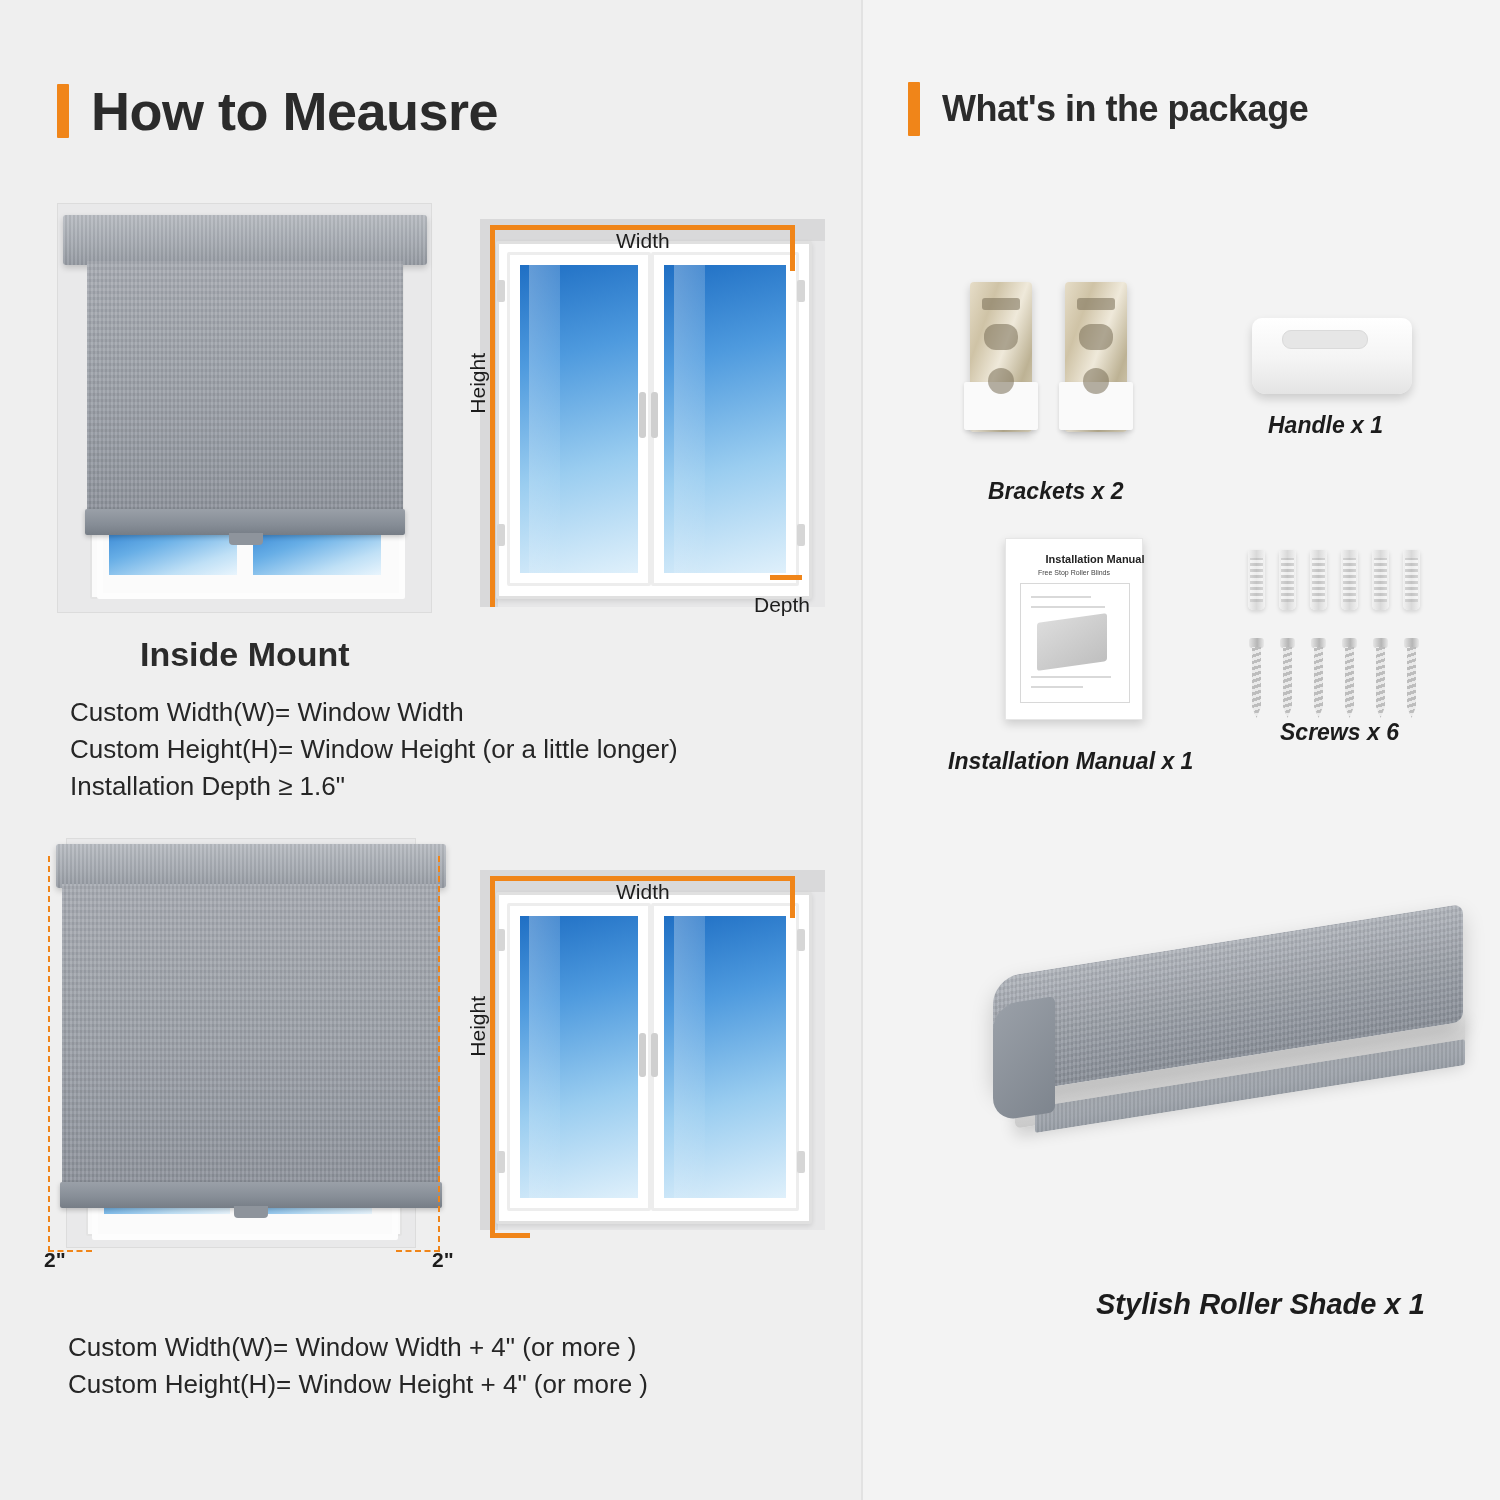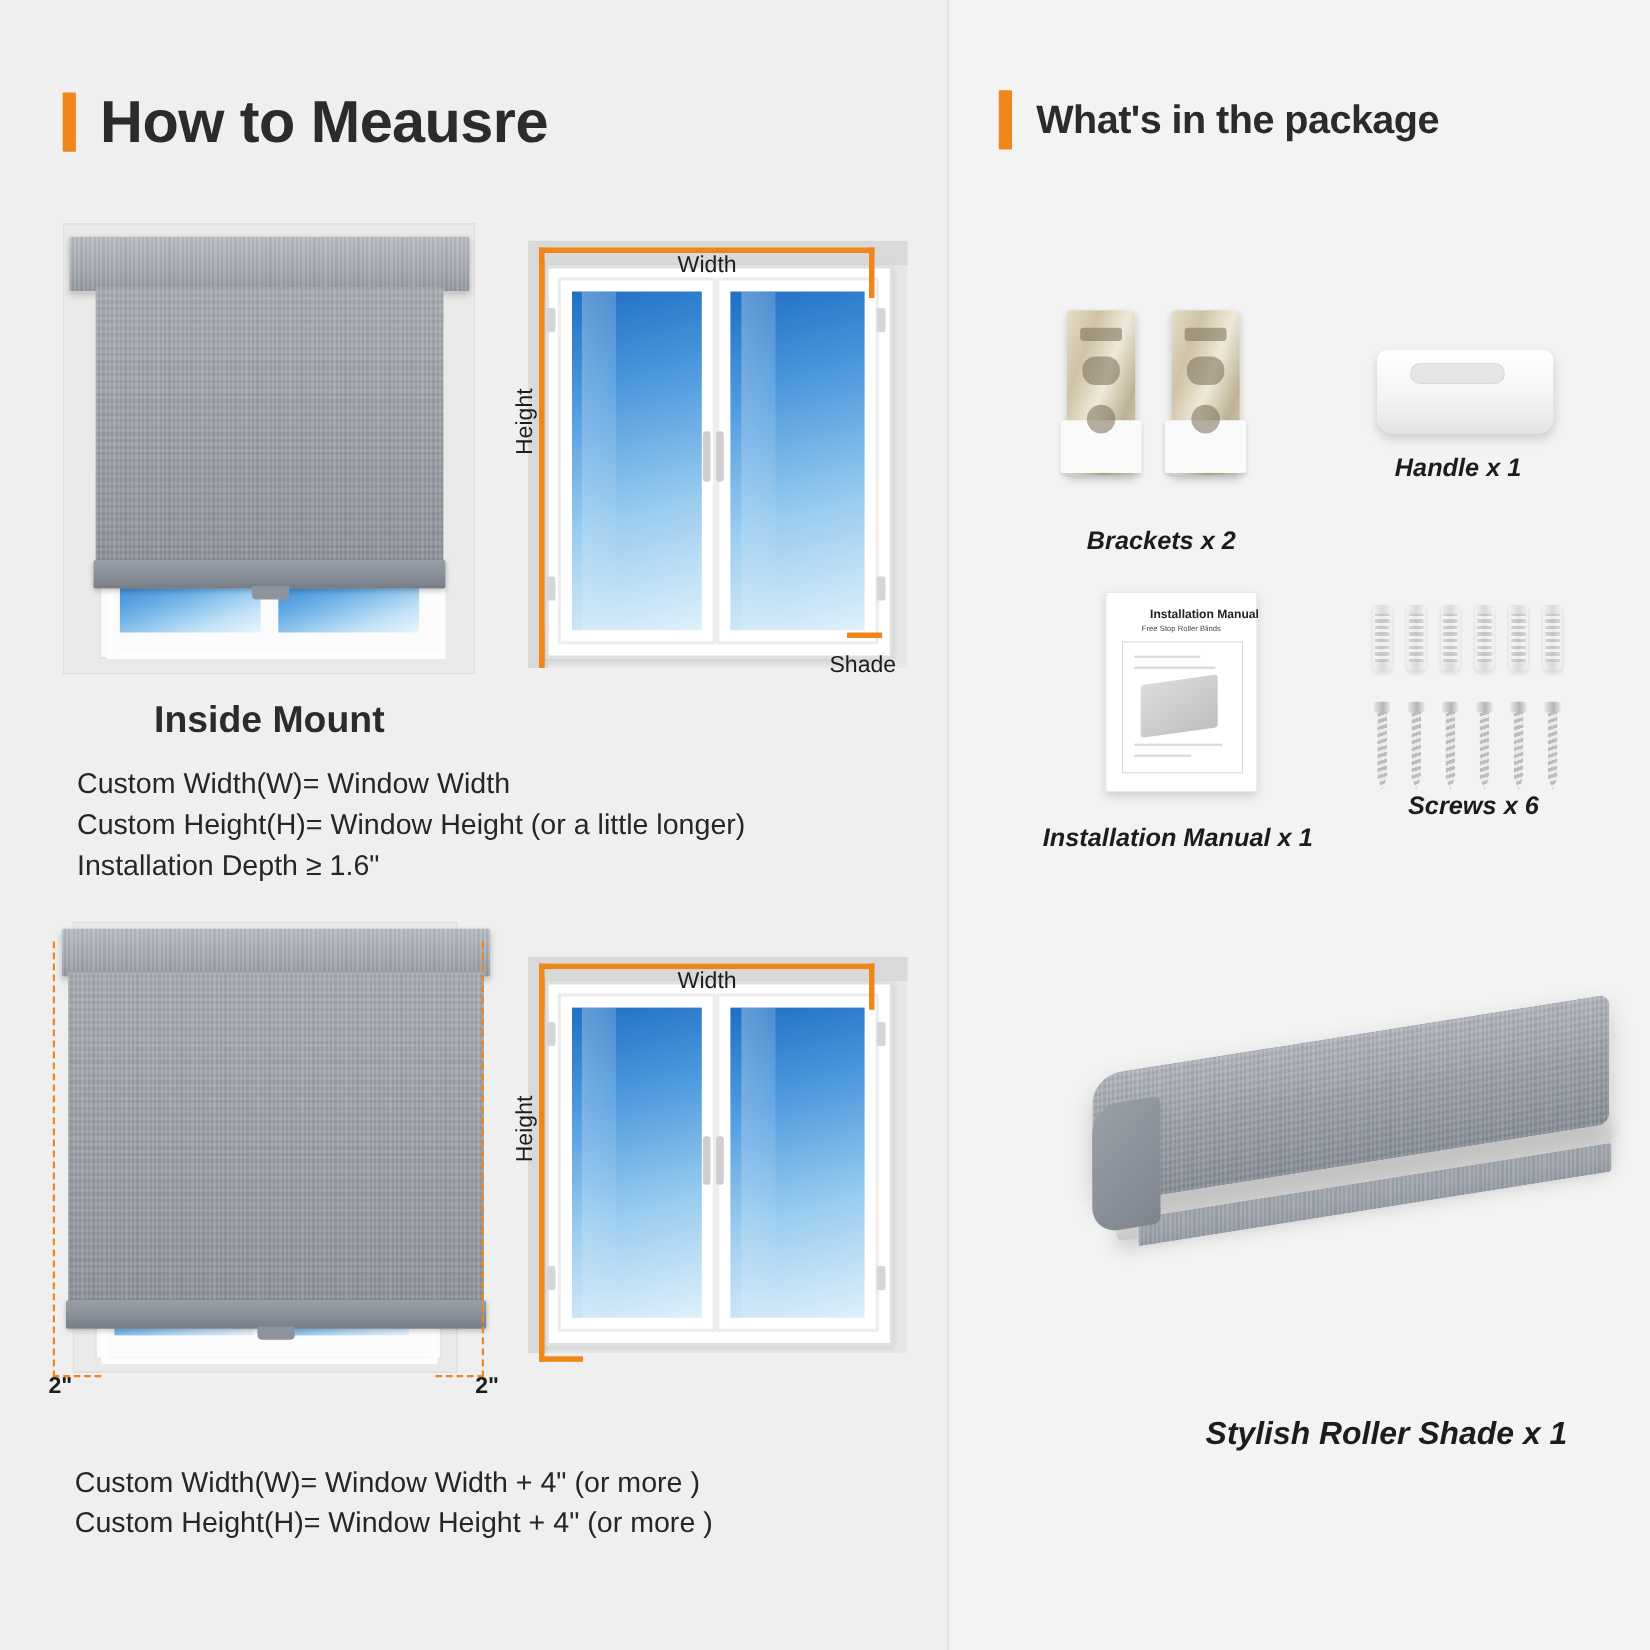--- a/index.html
+++ b/index.html
@@ -277,21 +277,21 @@
 
     <div class="dimline" style="left:20px;top:22px;width:5px;height:46px;"></div>
     <div class="dimline" style="left:320px;top:22px;width:5px;height:46px;"></div>
     <div class="dimline" style="left:20px;top:22px;width:305px;height:5px;"></div>
     <div class="dimline" style="left:20px;top:370px;width:5px;height:34px;"></div>
     <div class="dimline" style="left:20px;top:34px;width:5px;height:370px;"></div>
     <div class="dimline" style="left:300px;top:372px;width:32px;height:5px;"></div>
 
     <div class="dimlabel" style="left:146px;top:26px;">Width</div>
     <div class="vlabel" style="left:-4px;top:150px;">Height</div>
-    <div class="dimlabel" style="left:284px;top:390px;">Shade</div>
+    <div class="dimlabel" style="left:284px;top:390px;">Depth</div>
   </div>
 
   <div class="caption" style="left:140px;top:635px;">Inside Mount</div>
   <div class="bodyline" style="left:70px;top:734px;">Custom Height(H)= Window Height (or a little longer)</div>
   <div class="bodyline" style="left:70px;top:697px;">Custom Width(W)= Window Width</div>
   <div class="bodyline" style="left:70px;top:771px;">Installation Depth ≥ 1.6"</div>
 
   <div class="scene" style="left:26px;top:838px;width:430px;height:410px;">
     <div class="wallframe" style="left:40px;top:0;width:350px;height:410px;"></div>
     <div class="winwhite" style="left:60px;top:16px;width:312px;height:378px;"></div>

